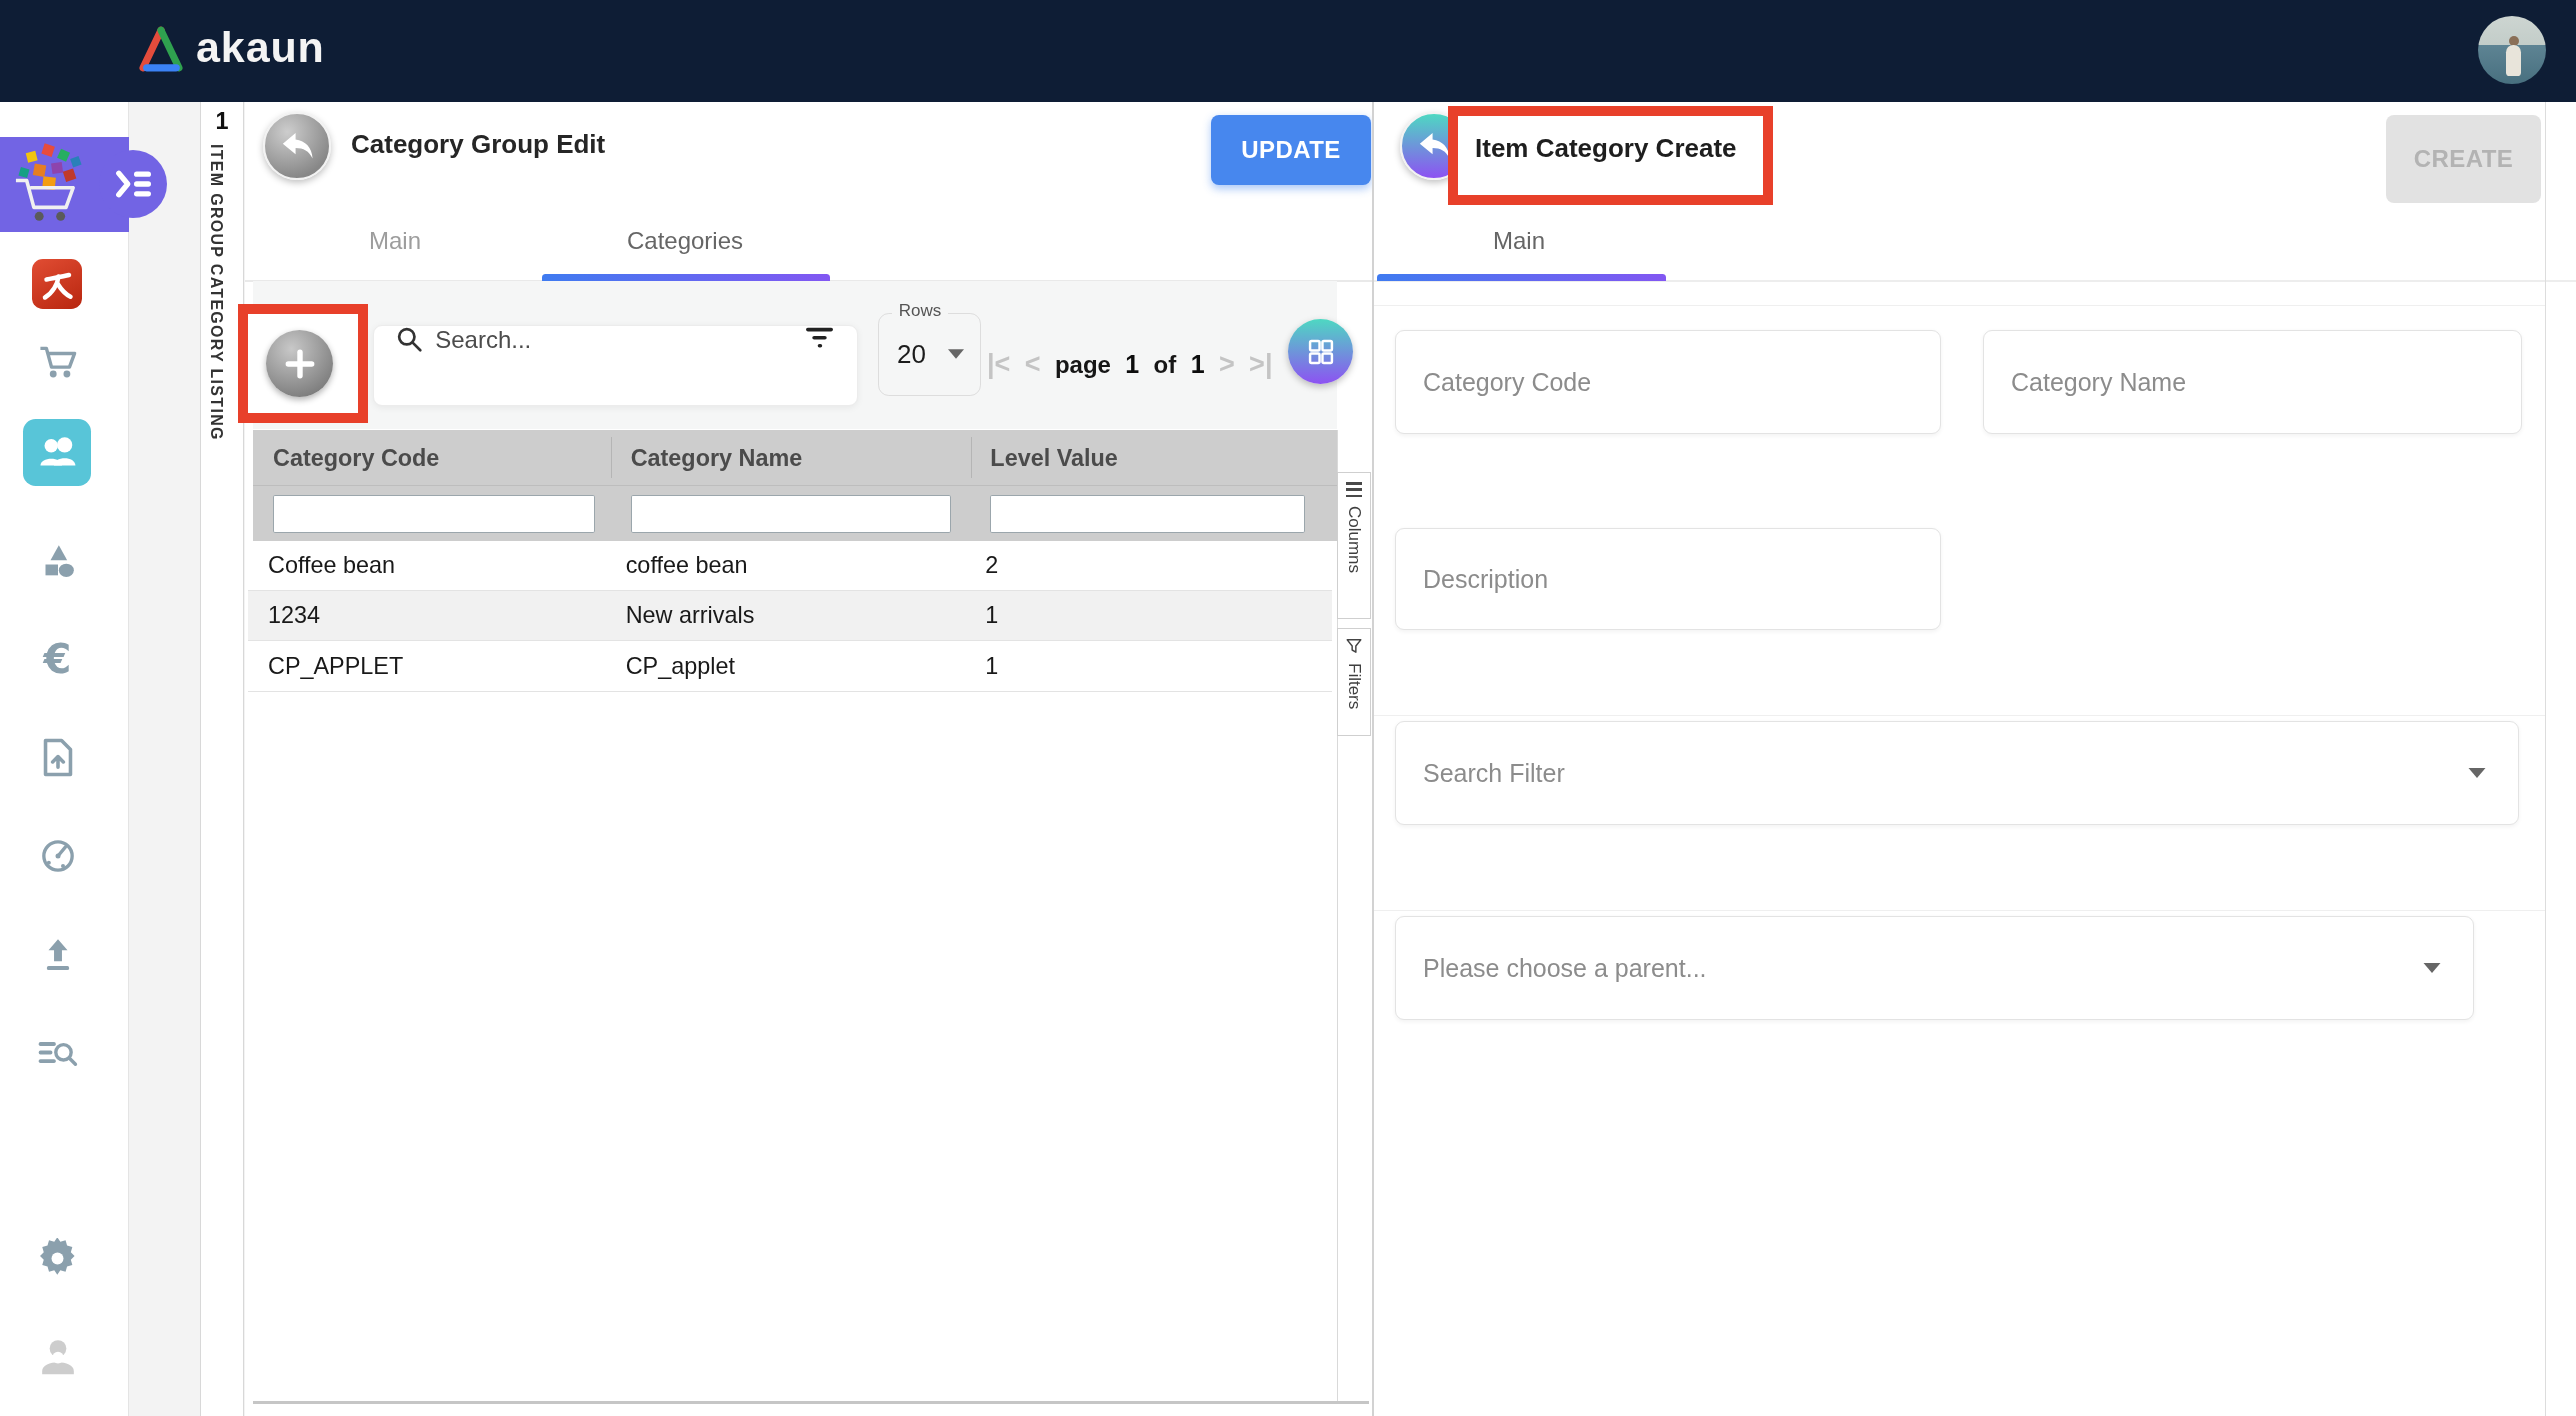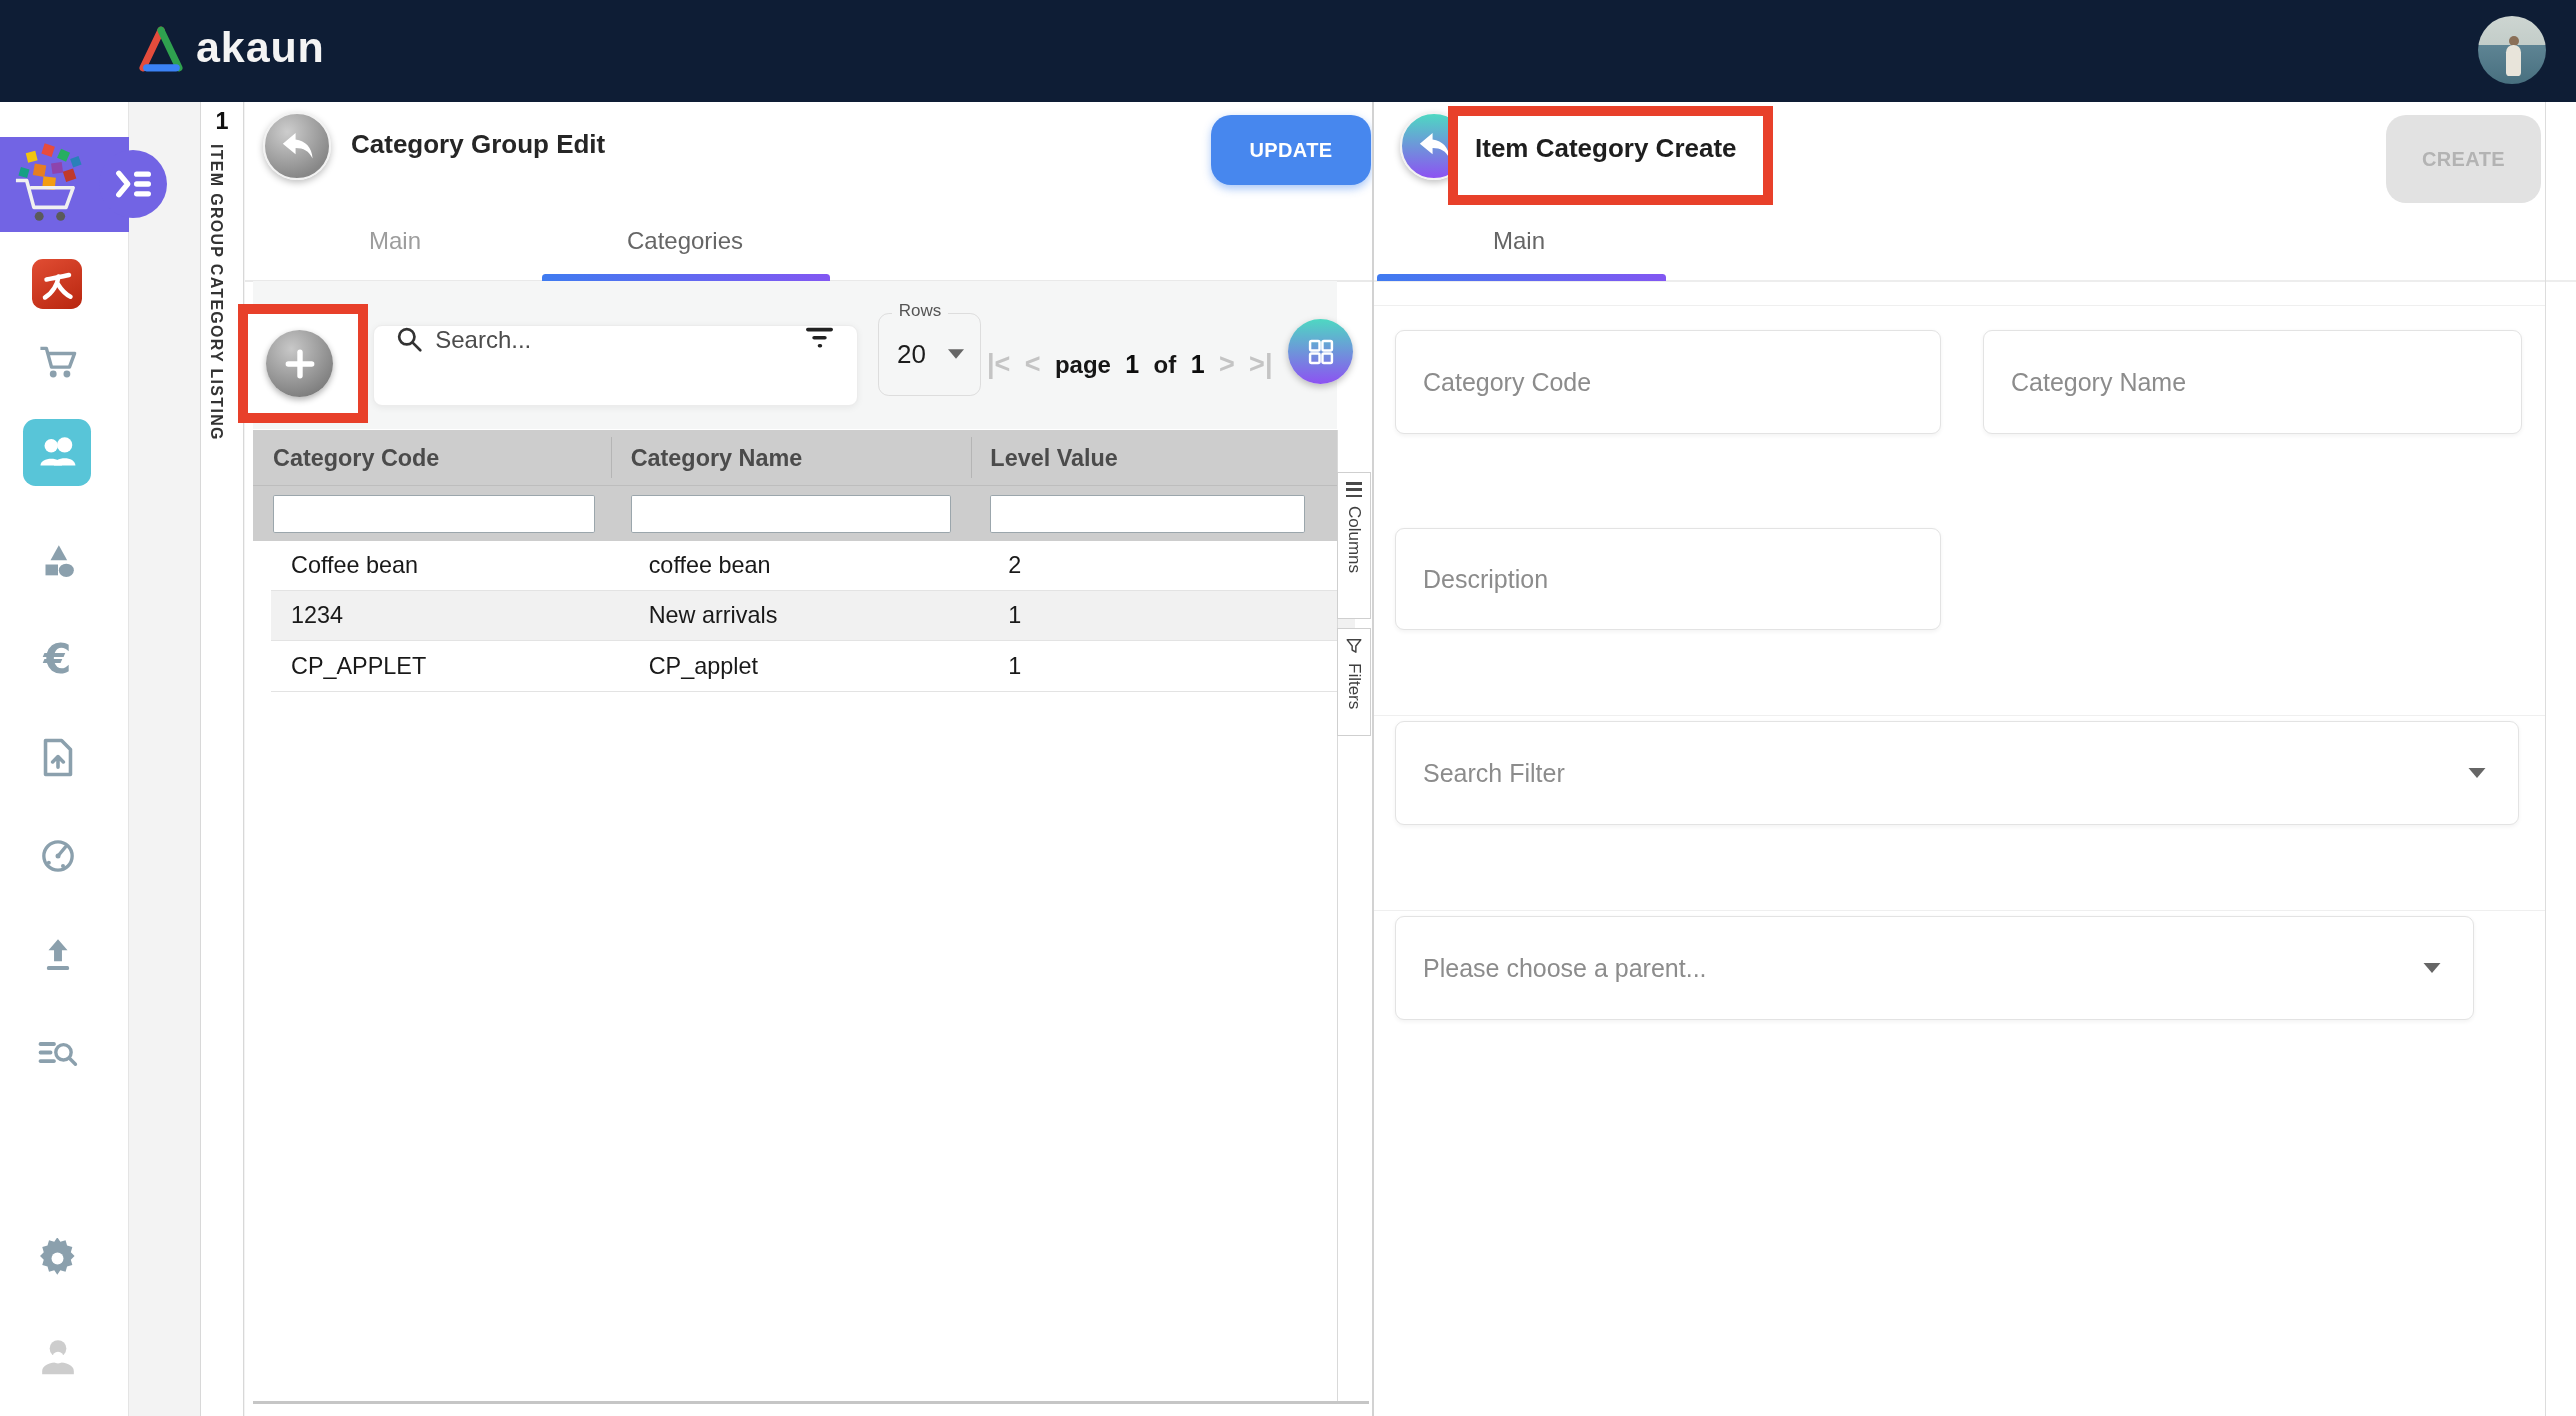--- a/index.html
+++ b/index.html
@@ -40,21 +40,21 @@
   .lpanel{left:245px;top:102px;width:1127px;height:1315px;background:#fff;}
   .rpanel{left:1374px;top:102px;width:1202px;height:1315px;background:#fff;}
   .panel-divider{left:1372px;top:102px;width:1.8px;height:1315px;background:#d2d2d2;}
 
   .back-circle{width:68px;height:68px;border-radius:50%;display:flex;align-items:center;justify-content:center;
                box-shadow:0 2.7px 7.2px rgba(0,0,0,.25);border:2.7px solid #f2f2f2;}
   .back-gray{background:radial-gradient(circle at 35% 28%,#cdcdcd,#878787 75%);}
   .back-grad{background:linear-gradient(180deg,var(--grad-a),var(--grad-b));}
 
   .panel-title{font-size:26px;font-weight:600;color:#262626;}
-  .btn{border-radius:20px;display:flex;align-items:center;justify-content:center;font-size:20px;font-weight:bold;letter-spacing:0.4px;text-align:center;}
+  .btn{border-radius:8px;display:flex;align-items:center;justify-content:center;font-size:24px;font-weight:bold;letter-spacing:0.4px;text-align:center;}
   .btn-update{left:1211px;top:115px;width:160px;height:70px;background:var(--blue);color:#fff;box-shadow:0 3.6px 9px rgba(71,135,238,.45);cursor:pointer;}
   .btn-create{left:2386px;top:115px;width:155px;height:88px;background:#e2e2e2;color:#b3b3b3;}
 
   .tabbar-border{height:1.8px;background:#e9e9e9;}
   .tab{font-size:24px;transform:translateX(-50%);cursor:pointer;}
   .tab-inactive{color:#9d9d9d;}
   .tab-active{color:#666;}
   .tab-underline{height:7.2px;border-radius:3.6px 3.6px 0 0;background:linear-gradient(90deg,var(--tab-underline-a),var(--tab-underline-b));}
 
   
@@ -75,21 +75,21 @@
   .pager{left:987px;top:342px;height:45px;display:flex;align-items:center;gap:14.4px;}
   .pg-arrow{font-size:27px;color:#c4c4c4;font-weight:600;cursor:pointer;}
   .pg-word{font-size:24px;color:#161616;font-weight:600;}
   .pg-num{font-size:25px;color:#0d0d0d;font-weight:800;}
   .gridbtn{left:1288px;top:319px;width:65px;height:65px;border-radius:50%;background:linear-gradient(180deg,var(--grad-a),var(--grad-b));
            display:flex;align-items:center;justify-content:center;box-shadow:0 2.7px 7.2px rgba(0,0,0,.25);cursor:pointer;}
 
   
   .thead{left:253px;top:430px;width:1084px;height:56px;background:#cdcdcd;display:flex;align-items:center;}
   .tfilter{left:253px;top:485px;width:1084px;height:56px;background:#cdcdcd;border-top:0.9px solid #bdbdbd;display:flex;align-items:center;}
-  .trow{left:271px;width:1084px;height:50px;display:flex;align-items:center;border-bottom:0.9px solid #e3e3e3;}
+  .trow{left:248px;width:1084px;height:50px;display:flex;align-items:center;border-bottom:0.9px solid #e3e3e3;}
   .c1{width:358px;padding-left:20px;}
   .c2{width:360px;padding-left:20px;}
   .c3{width:367px;padding-left:20px;}
   .th-label{font-size:23.4px;font-weight:600;color:#4b4b4b;}
   .td-text{font-size:23.4px;color:#191919;}
   .col-sep{width:0.9px;height:41px;background:#b5b5b5;position:absolute;top:437px;}
   .filter-input{height:38px;background:#fff;border:0.9px solid #9ba6ac;border-radius:1.8px;width:322px;outline:none;font-size:21.6px;padding:0 9px;font-family:inherit;}
   .table-rborder{left:1337px;top:430px;width:0.9px;height:974px;background:#d9d9d9;}
   .table-bborder{left:253px;top:1401px;width:1116px;height:2.7px;background:#c6c6c6;}
 

